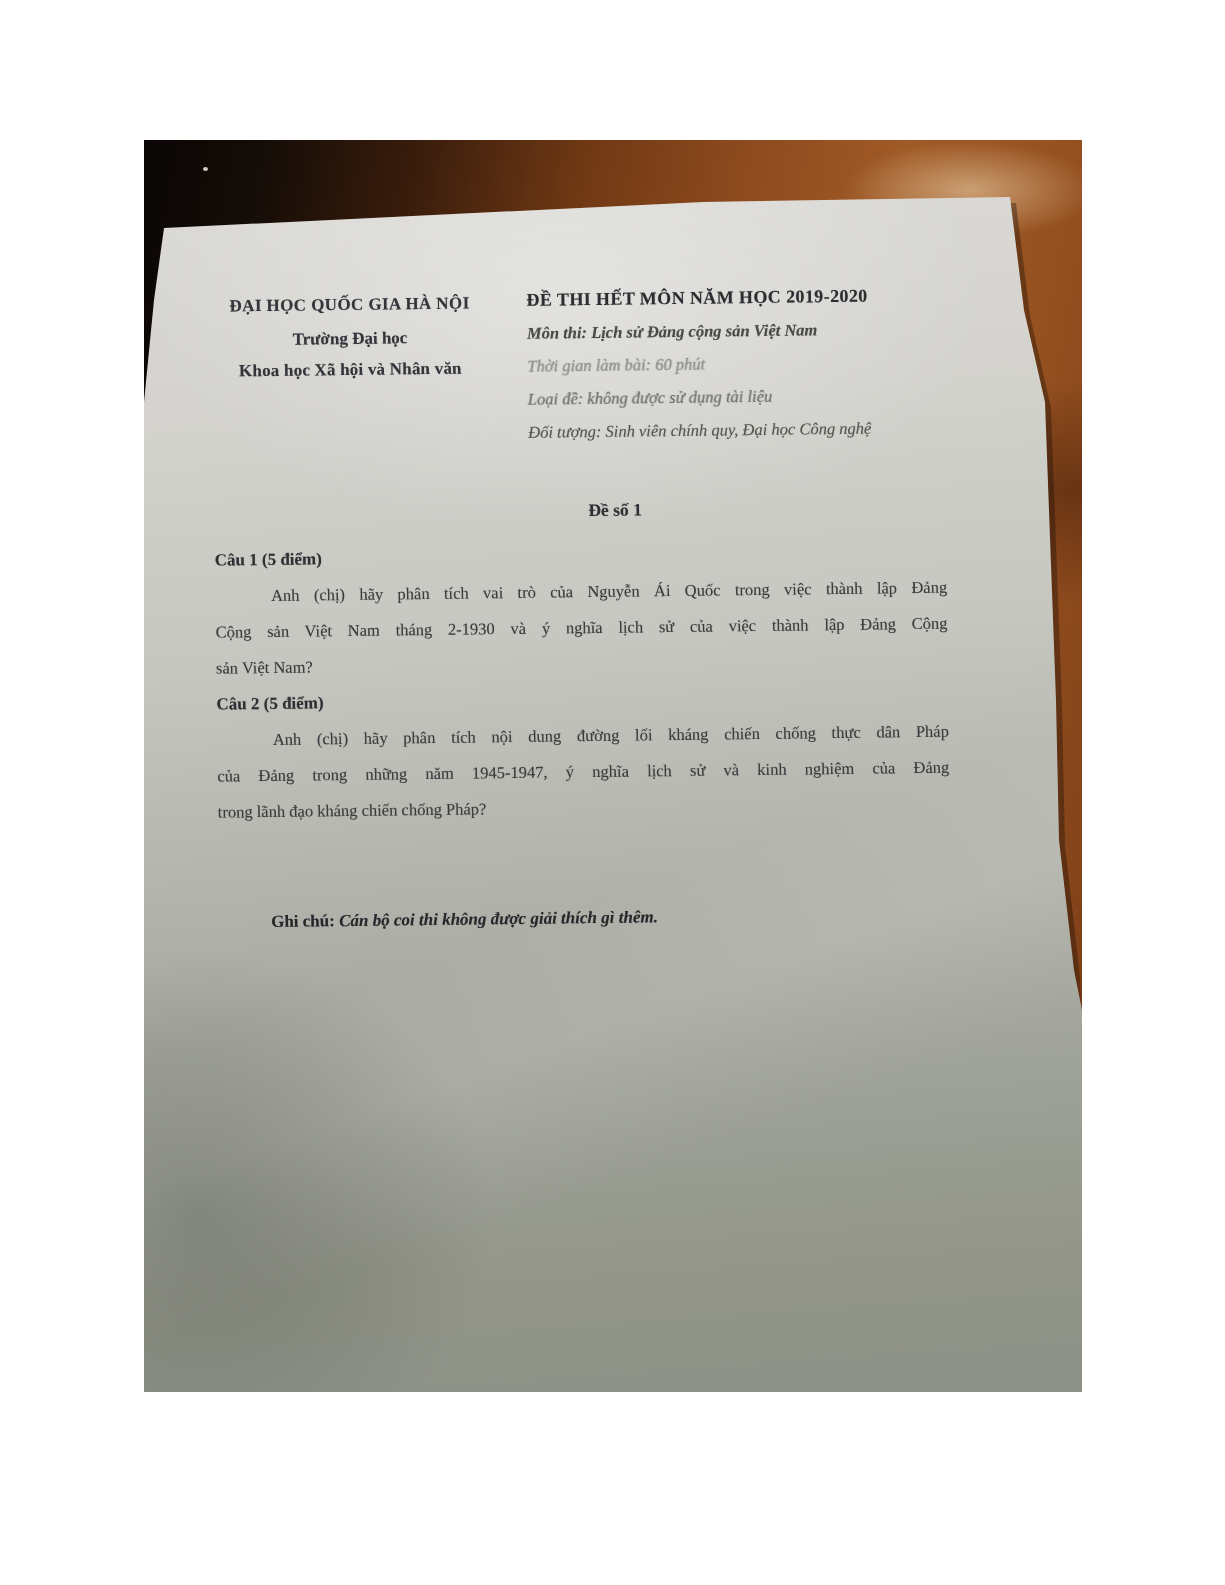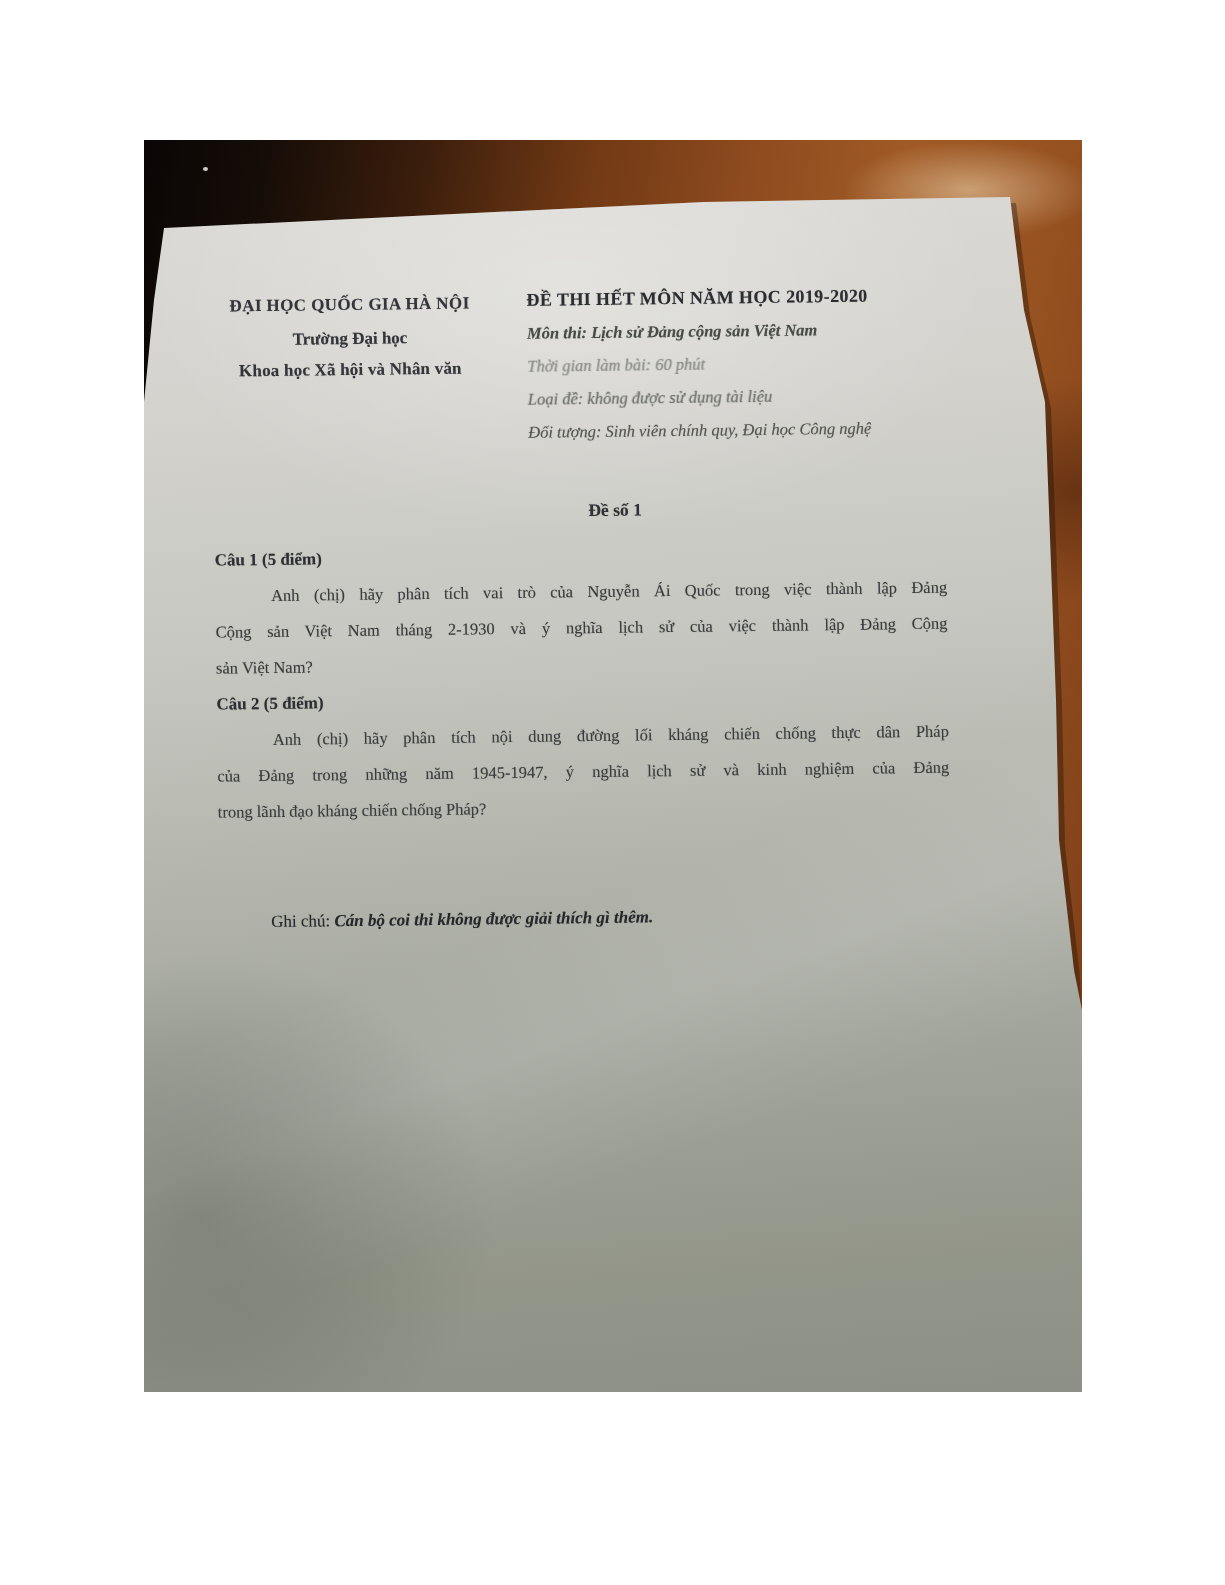--- a/index.html
+++ b/index.html
@@ -51,21 +51,21 @@
   .exam .faint3{color:#55584f;}
   
   .de-so{position:absolute;left:0;top:364px;width:938px;text-align:center;
     font-weight:bold;font-size:17.5px;color:#303136;}
   .qa{position:absolute;left:68px;top:402px;width:732px;font-size:16.5px;line-height:36px;color:#3a3c3e;}
   .q-head{font-weight:bold;font-size:17px;color:#2e2f33;}
   .line{white-space:nowrap;}
   .line.j{white-space:normal;text-align:justify;text-align-last:justify;}
   .indent{padding-left:56px;}
   .note{position:absolute;left:120px;top:772px;width:700px;font-size:17px;color:#26272b;}
-  .note .lbl{font-weight:normal;font-style:normal;}
+  .note .lbl{font-weight:bold;font-style:normal;}
   .note .txt{font-weight:bold;font-style:italic;}
   
   .bottom-bar{position:absolute;left:0;top:1577px;width:1225px;height:8px;background:#0b0b0b;}
 </style>
 </head>
 <body>
 
 <div class="canvas">
   <div class="photo">
     <div class="dust-speck"></div>

